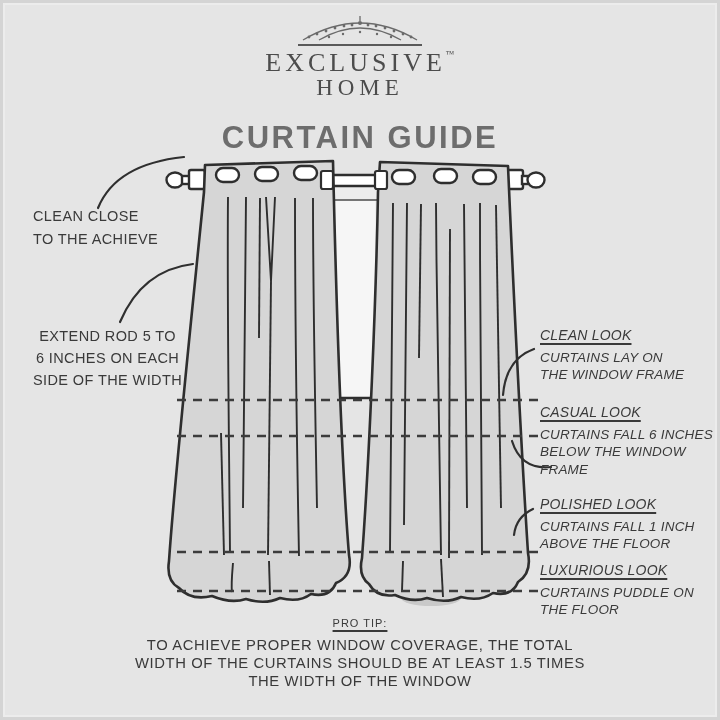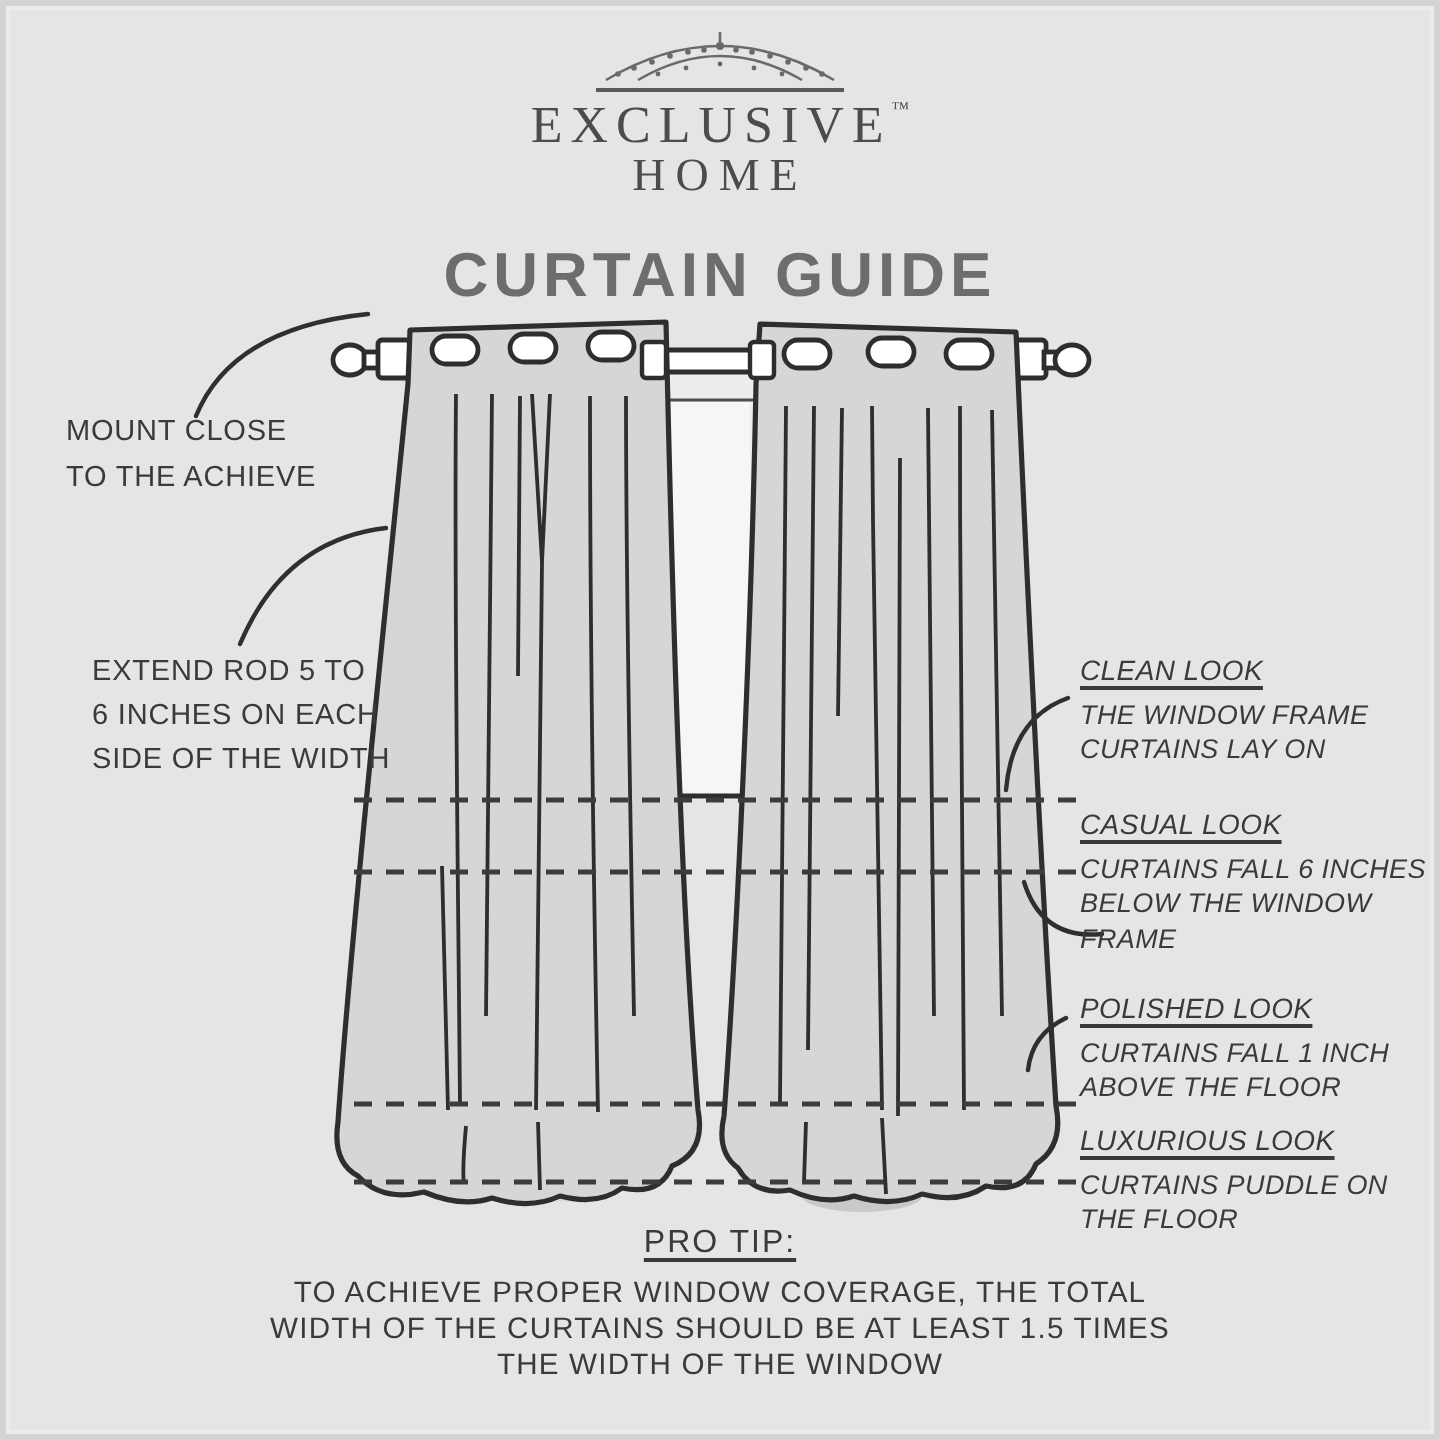--- a/index.html
+++ b/index.html
@@ -29,21 +29,21 @@
   .note-left { font-size:14.5px; line-height:23px; letter-spacing:0.4px; }
   #note-extend { line-height:22px; }
   .note-right { font-size:13.5px; line-height:17.5px; letter-spacing:0.2px;font-style:italic; }
   .note-right .look-title {
     font-size:14px; margin-bottom:4px;
     text-decoration:underline; text-underline-offset:3px; text-decoration-thickness:1.5px;
   }
   
   .protip { position:absolute; top:610px; left:0; right:0; text-align:center; color:#3a3a3a; }
   .protip-title {
-    display:inline-block; font-size:16px; letter-spacing:1px; margin-bottom:7px;
+    display:inline-block; font-size:11px; letter-spacing:1px; margin-bottom:7px;
     text-decoration:underline; text-underline-offset:3px; text-decoration-thickness:1.5px;
   }
   .protip-line { font-size:14.8px; line-height:18px; letter-spacing:0.6px; }
 </style>
 </head>
 <body>
 
 <div class="canvas">
 
   <div class="logo">
@@ -178,33 +178,33 @@
     <g fill="none" stroke="#2f2f2f" stroke-width="2.2" stroke-linecap="round">
       <path d="M 95 205 Q 113 161 181 154"></path>
       <path d="M 117 319 Q 139 267 190 261"></path>
       <path d="M 531 346 Q 503 356 500 392"></path>
       <path d="M 509 438 Q 518 467 548 464"></path>
       <path d="M 511 532 Q 513 514 530 506"></path>
     </g>
   </svg>
 
   <div class="note note-left" id="note-mount" style="left:30px; top:202px;">
-    <div>MOUNT CLOSE</div>
+    <div>CLEAN CLOSE</div>
     <div>TO THE ACHIEVE</div>
   </div>
-  <div class="note note-left" id="note-extend" style="left:43px; top:322px;">
+  <div class="note note-left" id="note-extend" style="left:30px; top:322px;text-align:center;">
     <div>EXTEND ROD 5 TO</div>
     <div>6 INCHES ON EACH</div>
     <div>SIDE OF THE WIDTH</div>
   </div>
 
   <div class="note note-right" style="left:537px; top:324px;">
     <div class="look-title">CLEAN LOOK</div>
+    <div>CURTAINS LAY ON</div>
     <div>THE WINDOW FRAME</div>
-    <div>CURTAINS LAY ON</div>
   </div>
   <div class="note note-right" style="left:537px; top:401px;">
     <div class="look-title">CASUAL LOOK</div>
     <div>CURTAINS FALL 6 INCHES</div>
     <div>BELOW THE WINDOW FRAME</div>
   </div>
   <div class="note note-right" style="left:537px; top:493px;">
     <div class="look-title">POLISHED LOOK</div>
     <div>CURTAINS FALL 1 INCH</div>
     <div>ABOVE THE FLOOR</div>

